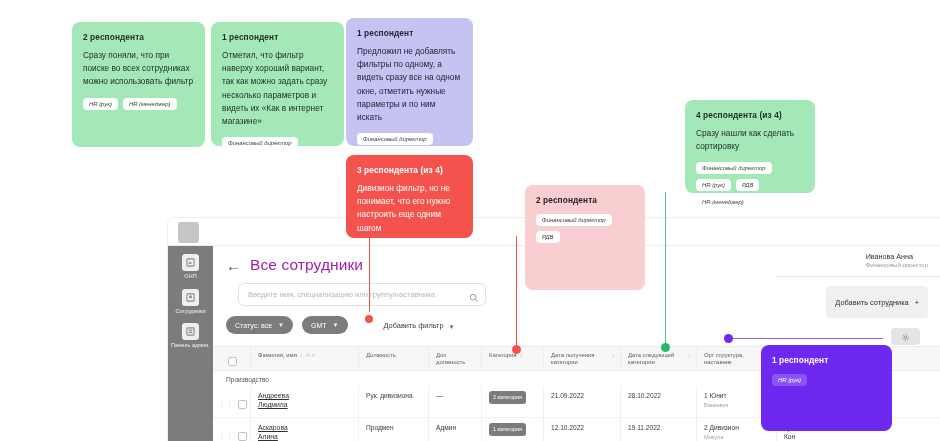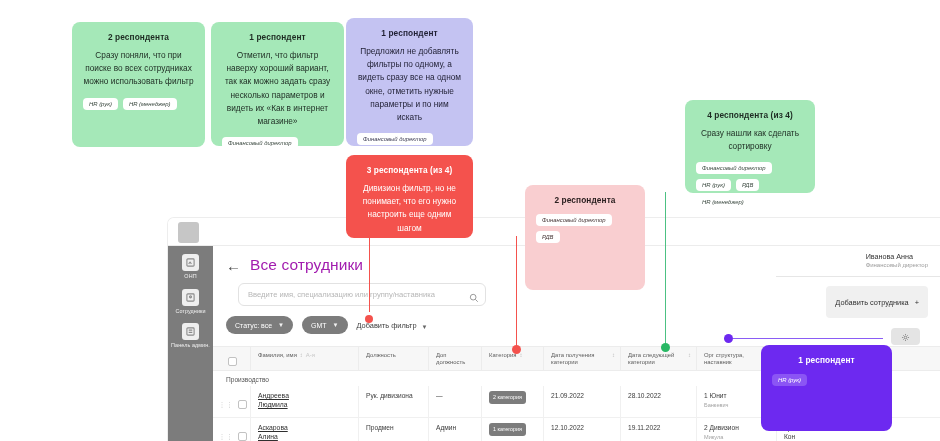--- a/index.html
+++ b/index.html
@@ -55,21 +55,21 @@
   }
   .search-input::placeholder { color: #b6b6b6; }
   .search-ico { position: absolute; right: 7px; top: 6px; width: 10px; height: 10px; color: #9b9b9b; }
 
   .filter-row { display: flex; align-items: center; gap: 9px; margin-top: 10px; position: relative; }
   .pill {
     height: 18px; background: #7c7c7c; color: #fff; border-radius: 9px;
     font-size: 7px; display: flex; align-items: center; gap: 6px; padding: 0 9px;
   }
   .pill .caret { font-size: 6px; opacity: .9; }
-  .add-filter { font-size: 7.4px; color: #3c3c3c; display: flex; align-items: flex-end; gap: 5px; }
+  .add-filter { font-size: 7.4px; color: #3c3c3c; display: flex; align-items: flex-end; gap: 5px; margin-left: 27px; }
   .add-filter .caret { font-size: 6px; color: #666; }
 
   .gear-btn {
     position: absolute; right: 20px; top: 82px; width: 29px; height: 17px;
     background: #e4e4e4; border-radius: 4px; display: flex; align-items: center; justify-content: center;
   }
   .gear-btn svg { width: 9px; height: 9px; color: #7b7b7b; }
 
   .user-box { position: absolute; right: 12px; top: 6px; text-align: left; margin-left: 12px; }
   .user-name { font-size: 7.2px; color: #333; }
@@ -112,22 +112,22 @@
   .c-org { width: 80px; }
   .c-gor { width: 80px; border-right: none; }
 
   
   .vline { position: absolute; width: 1px; }
   .hline { position: absolute; height: 1px; }
   .dot { position: absolute; width: 9px; height: 9px; border-radius: 50%; }
 
   
   .card { position: absolute; border-radius: 8px; padding: 10px 11px 11px; }
-  .card h4 { font-size: 8.3px; font-weight: bold; letter-spacing: .1px; margin-bottom: 7px; text-align: center; }
-  .card p { font-size: 8.3px; line-height: 13.2px; text-align: center; }
+  .card h4 { font-size: 8.3px; font-weight: bold; letter-spacing: .1px; margin-bottom: 7px; }
+  .card p { font-size: 8.3px; line-height: 13.2px; }
   .tags { display: flex; flex-wrap: wrap; gap: 5px; margin-top: 9px; }
   .tag { font-size: 5.9px; font-style: italic; border-radius: 4px; padding: 3px 6px; white-space: nowrap; }
 
   .card.green { background: #a5e8b8; color: #1d2b22; }
   .card.green .tag { background: #ffffff; color: #39473e; }
   .card.purple-l { background: #c4c3f2; color: #1f1f33; }
   .card.purple-l .tag { background: #ffffff; color: #3b3b52; }
   .card.red { background: #f4524d; color: #ffffff; }
   .card.pink { background: #f9ced0; color: #2b2020; }
   .card.pink .tag { background: #ffffff; color: #463636; }

